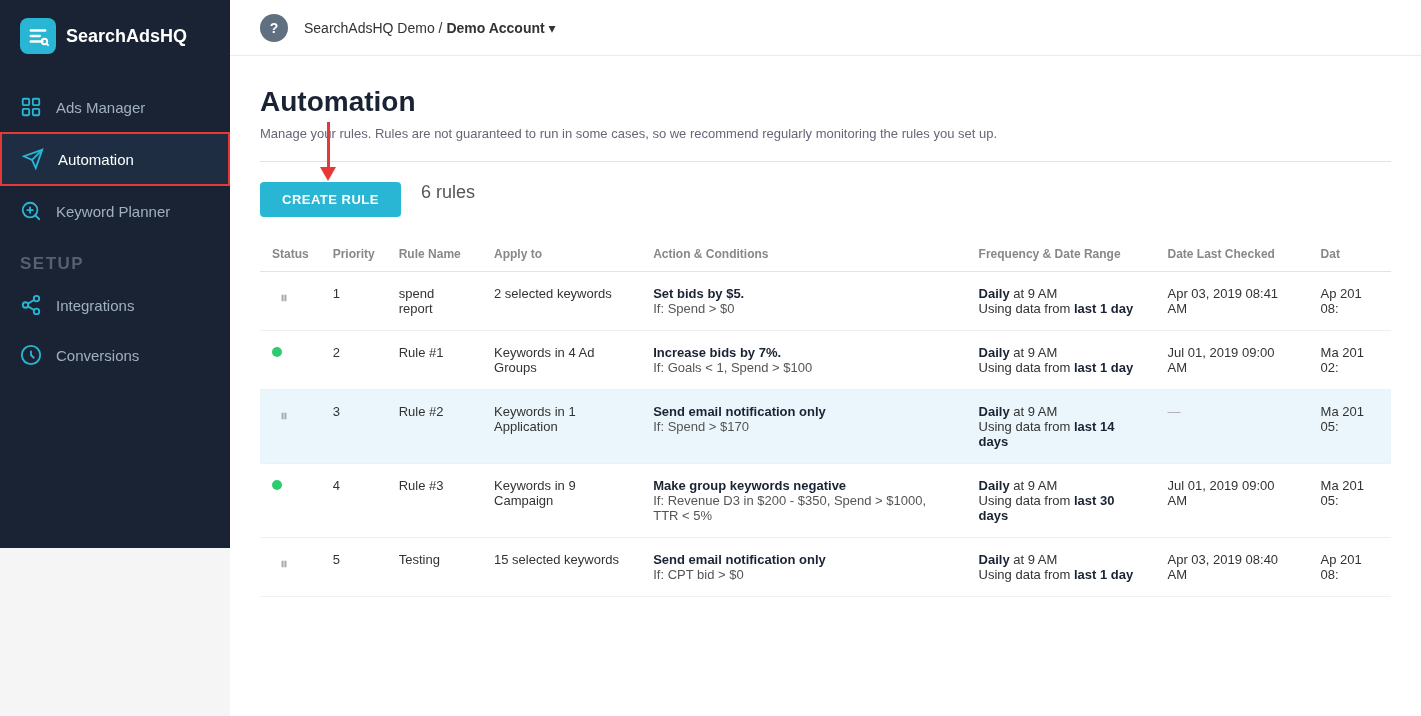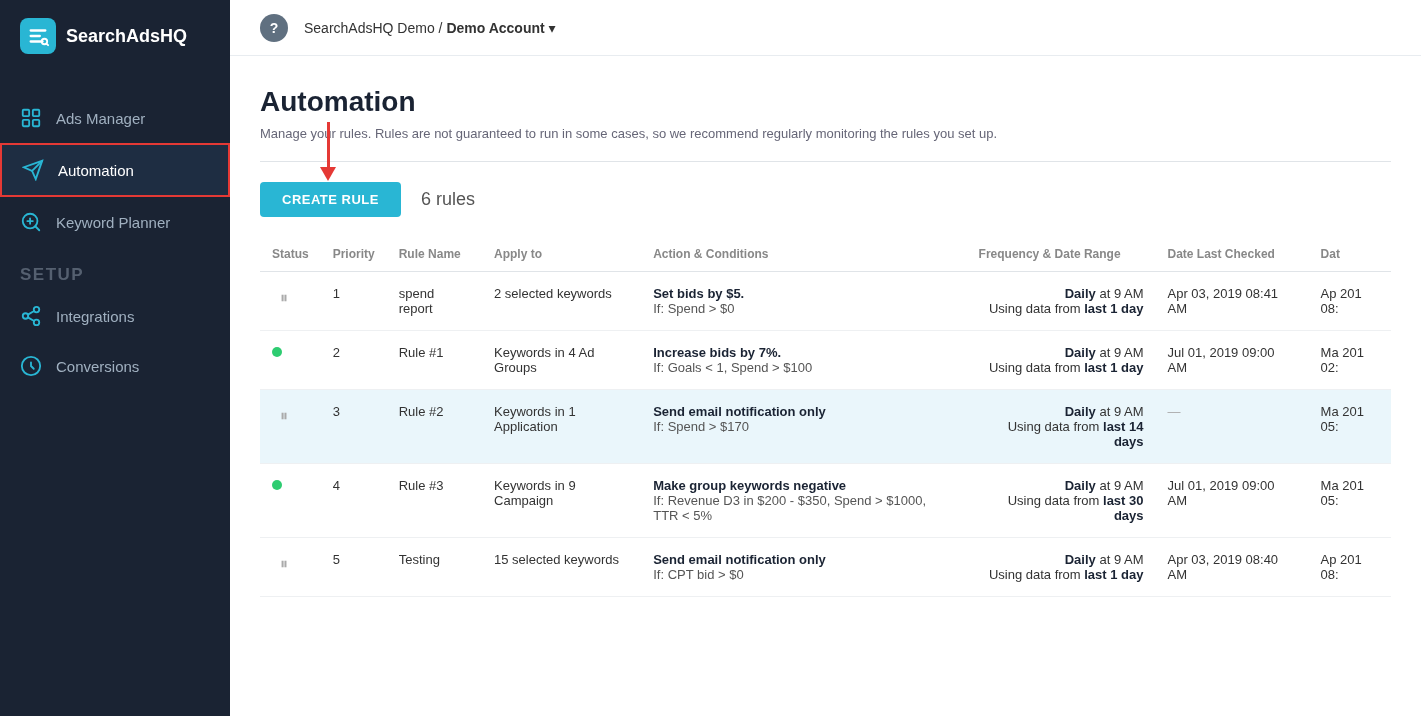--- a/index.html
+++ b/index.html
@@ -6,22 +6,21 @@
     body { font-family: -apple-system, BlinkMacSystemFont, 'Segoe UI', sans-serif; display: flex; height: 716px; overflow: hidden; background: #f5f5f5; }
 
     
     .sidebar {
       width: 230px;
       min-width: 230px;
       background: #1a2333;
       color: #fff;
       display: flex;
       flex-direction: column;
-      height: 716px;
-      gap: 11px;
+      height: 548px;
     }
     .sidebar-logo {
       display: flex;
       align-items: center;
       padding: 18px 20px;
       gap: 10px;
     }
     .logo-icon {
       width: 36px; height: 36px;
       background: #29b6d4;
@@ -106,21 +105,21 @@
       flex: 1;
       padding: 30px 30px 0 30px;
       overflow-y: auto;
     }
     .page-title { font-size: 28px; font-weight: 700; color: #1a2333; margin-bottom: 8px; }
     .page-subtitle { font-size: 13px; color: #667; margin-bottom: 20px; }
     .page-divider { border: none; border-top: 1px solid #e0e4e8; margin-bottom: 20px; }
 
     
     .action-bar {
-      display: flex; align-items: center; gap: 20px; margin-bottom: 20px;
+      display: flex; gap: 20px; margin-bottom: 20px;
       position: relative;
     }
     .create-rule-btn {
       background: #29b6d4;
       color: #fff;
       border: none;
       padding: 10px 22px;
       font-size: 13px;
       font-weight: 700;
       letter-spacing: 0.5px;
@@ -180,21 +179,21 @@
       width: 10px; height: 10px;
       border-radius: 50%;
       background: #2ecc71;
       display: inline-block;
     }
     .priority { color: #555; font-size: 13px; }
     .rule-name { color: #333; font-size: 13px; }
     .apply-to { color: #333; font-size: 13px; }
     .action-conditions { font-size: 13px; }
     .action-conditions strong { font-weight: 700; color: #1a2333; }
-    .frequency { font-size: 13px; color: #555; text-align: right; }
+    .frequency { font-size: 13px; color: #555; }
     .frequency strong { font-weight: 700; color: #1a2333; }
     .date-checked { font-size: 12px; color: #555; }
     .dash { color: #aaa; }
   </style>
 </head>
 <body>
 
 <div class="sidebar">
   <div class="sidebar-logo">
     <div class="logo-icon">

